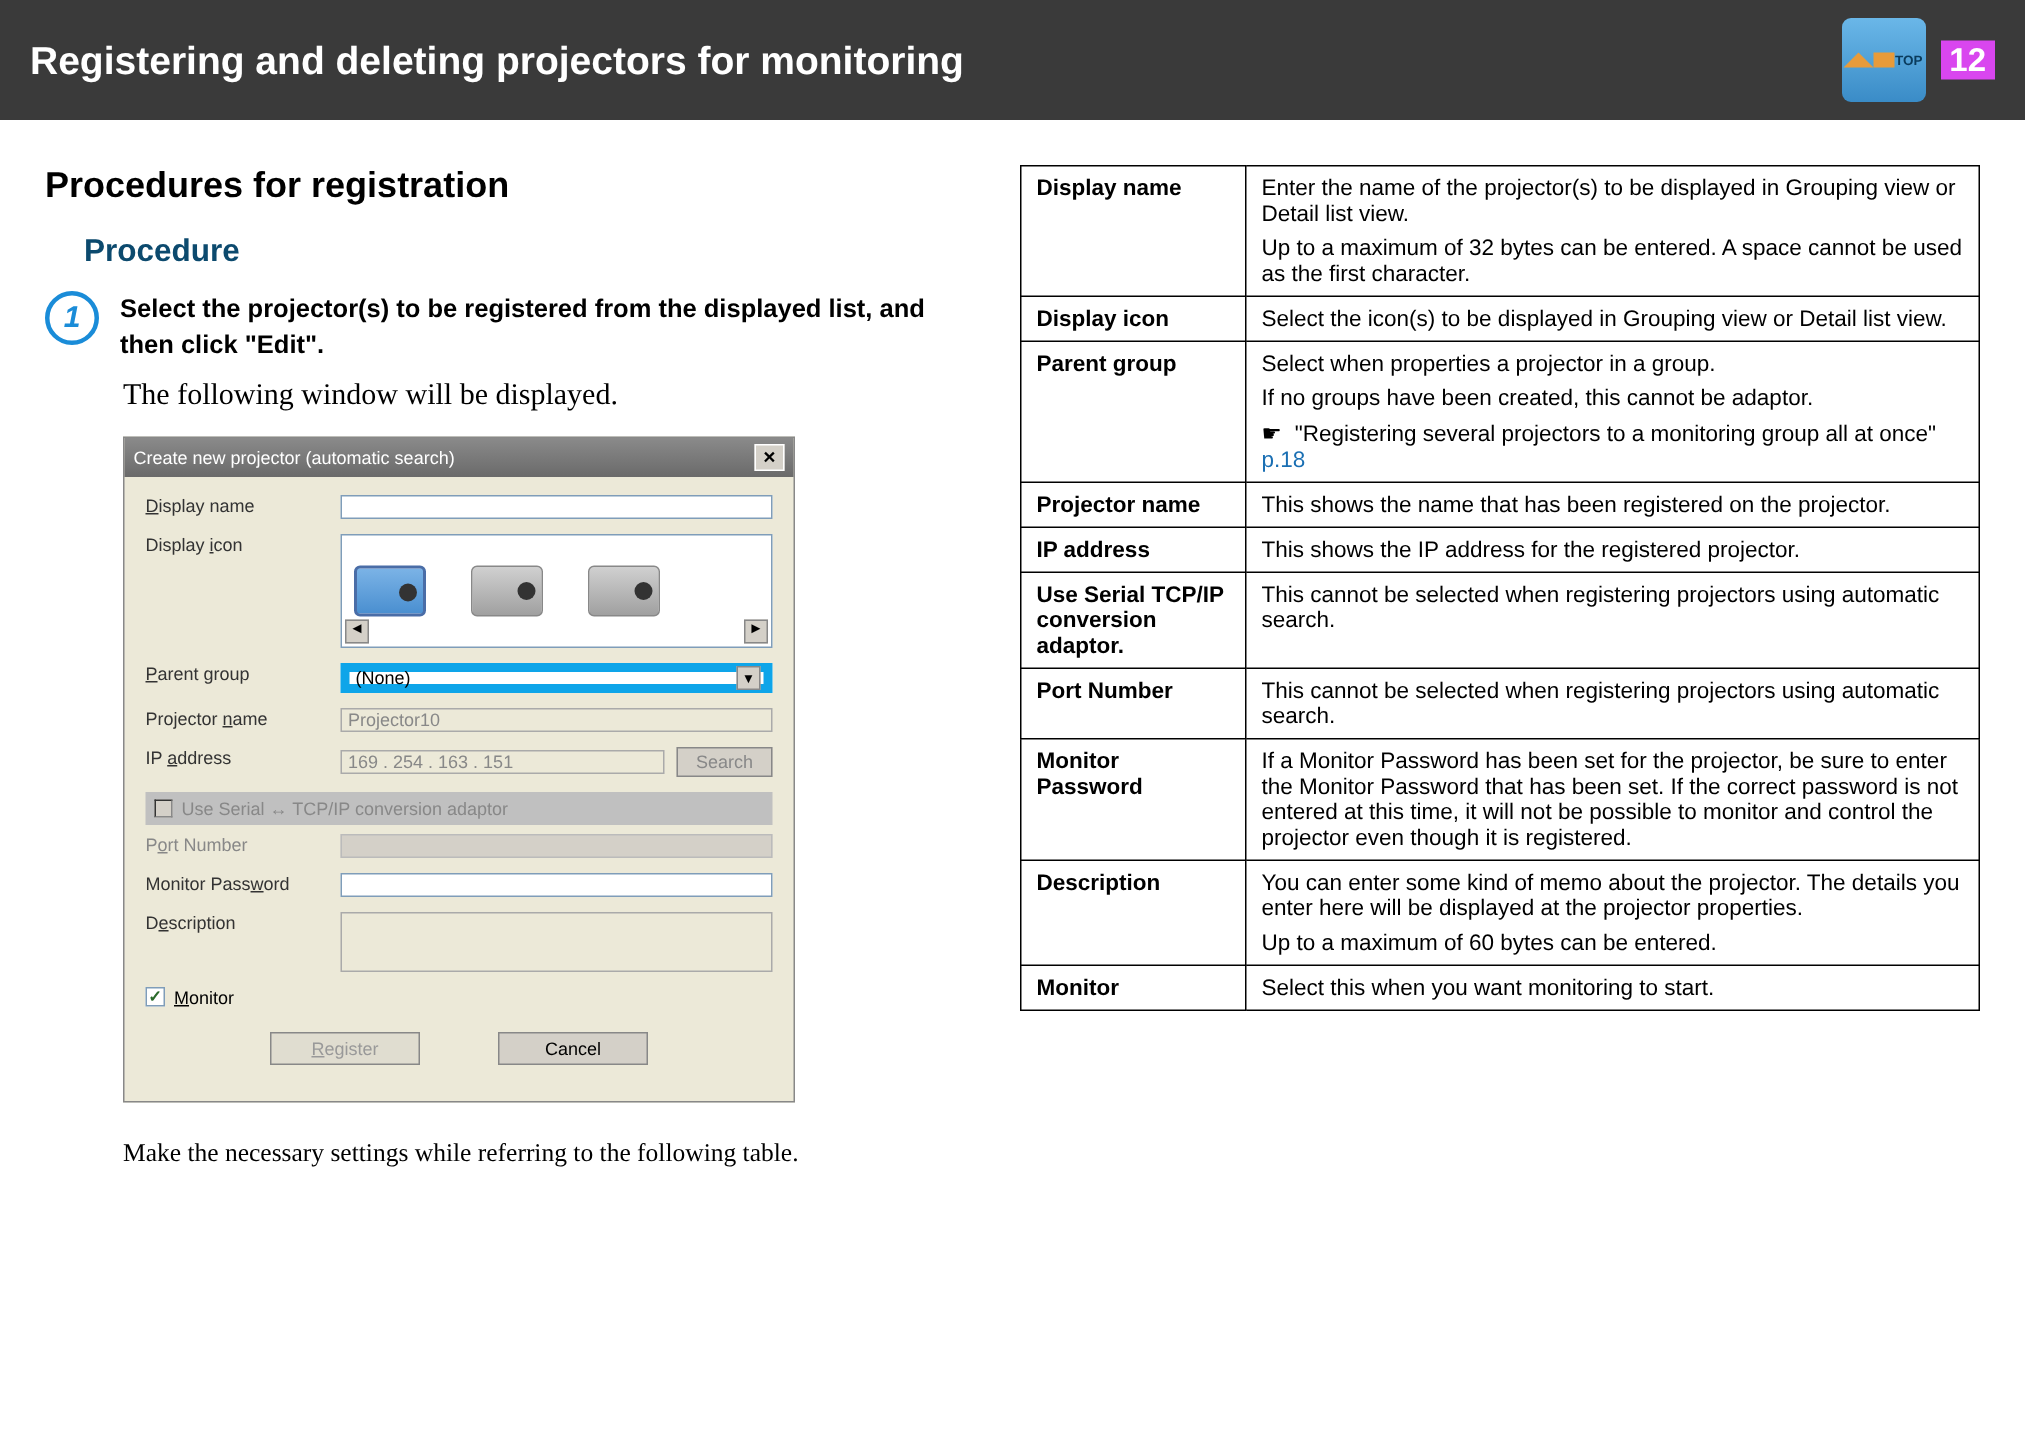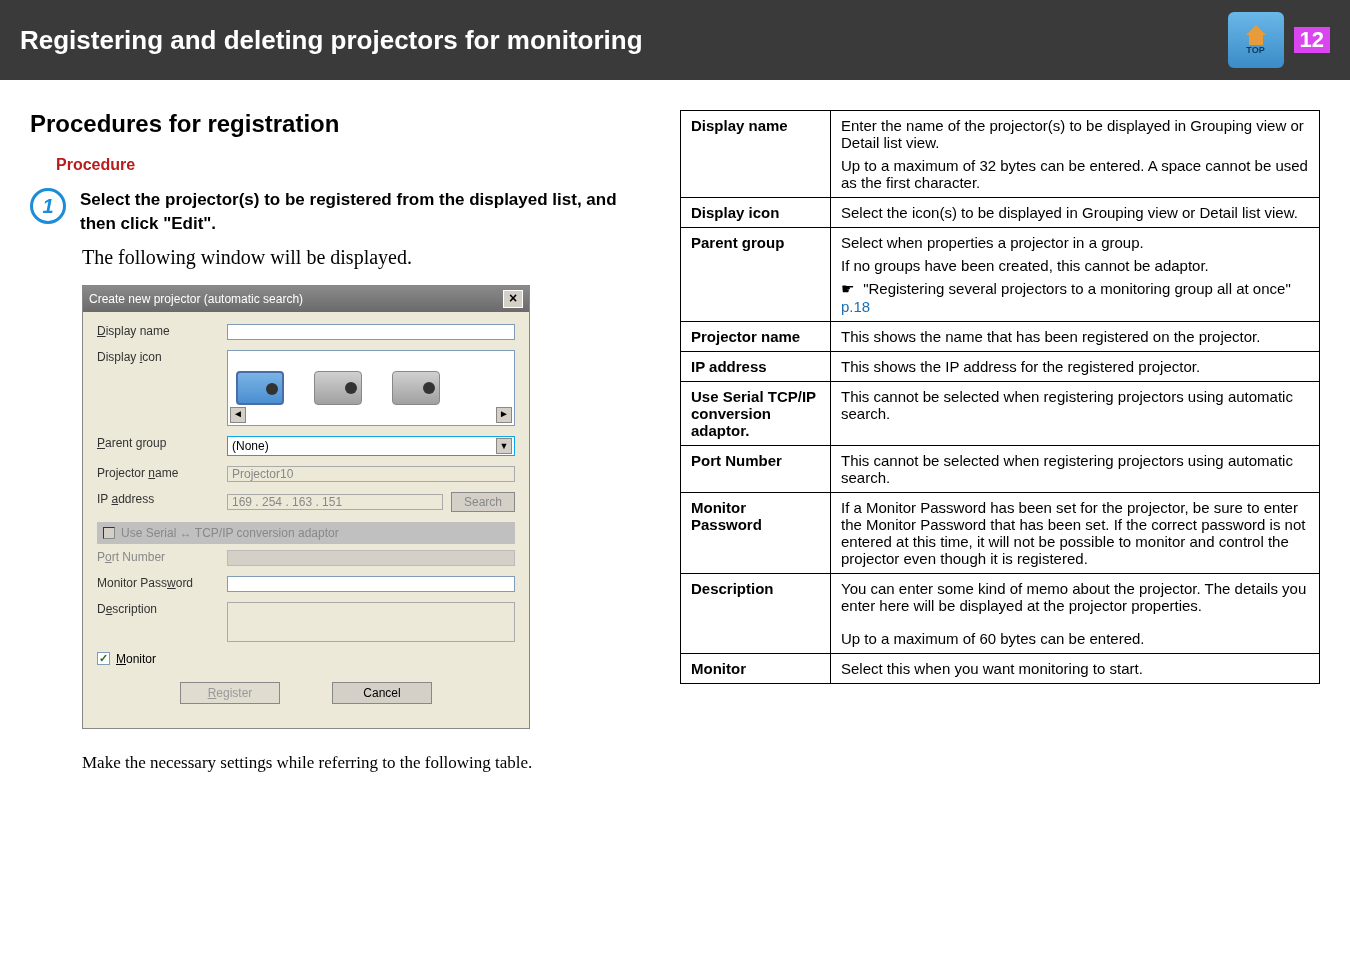--- a/index.html
+++ b/index.html
@@ -27,21 +27,20 @@
     display: flex;
     align-items: center;
     gap: 10px;
   }
   .top-icon {
     width: 56px;
     height: 56px;
     background: linear-gradient(#6ab7e8, #3a8cc7);
     border-radius: 6px;
     display: flex;
-    flex-direction: column;
     align-items: center;
     justify-content: center;
     font-size: 9px;
     font-weight: bold;
     color: #0a3b5c;
   }
   .top-icon .house {
     width: 0; height: 0;
     border-left: 10px solid transparent;
     border-right: 10px solid transparent;
@@ -63,23 +62,23 @@
     gap: 40px;
   }
   .left-col {
     flex: 0 0 610px;
   }
   .right-col {
     flex: 1;
   }
   .h2 { font-size: 24px; font-weight: 600; margin-bottom: 18px; }
   .proc-link {
-    color: #b91c1c;
+    color: #0c4a6e;
     font-weight: 600;
-    font-size: 16px;
+    font-size: 21px;
     margin-left: 26px;
     margin-bottom: 14px;
     display: inline-block;
   }
   .step-row {
     display: flex;
     align-items: flex-start;
     gap: 14px;
     margin-bottom: 10px;
   }
@@ -194,21 +193,21 @@
     border: 1px solid #888;
     font-size: 10px;
     text-align: center;
   }
   .scroll-left { left: 2px; }
   .scroll-right { right: 2px; }
   .dlg-select {
     flex: 1;
     height: 20px;
     background: #fff;
-    border: 1px solid #0ea5e9;
+    border: 6px solid #0ea5e9;
     display: flex;
     justify-content: space-between;
     align-items: center;
     padding: 0 2px 0 4px;
     font-size: 12px;
   }
   .dlg-select .dd {
     width: 16px; height: 16px;
     background: #d4d0c8;
     border: 1px solid #888;
@@ -444,21 +443,21 @@
         <td>This cannot be selected when registering projectors using automatic search.</td>
       </tr>
       <tr>
         <th>Monitor Password</th>
         <td>If a Monitor Password has been set for the projector, be sure to enter the Monitor Password that has been set. If the correct password is not entered at this time, it will not be possible to monitor and control the projector even though it is registered.</td>
       </tr>
       <tr>
         <th>Description</th>
         <td>
           <div>You can enter some kind of memo about the projector. The details you enter here will be displayed at the projector properties.</div>
-          <div style="margin-top:16px">Up to a maximum of 60 bytes can be entered.</div>
+          <div style="margin-top:6px">Up to a maximum of 60 bytes can be entered.</div>
         </td>
       </tr>
       <tr>
         <th>Monitor</th>
         <td>Select this when you want monitoring to start.</td>
       </tr>
     </tbody>
       </table>
   </div>
 </div>

